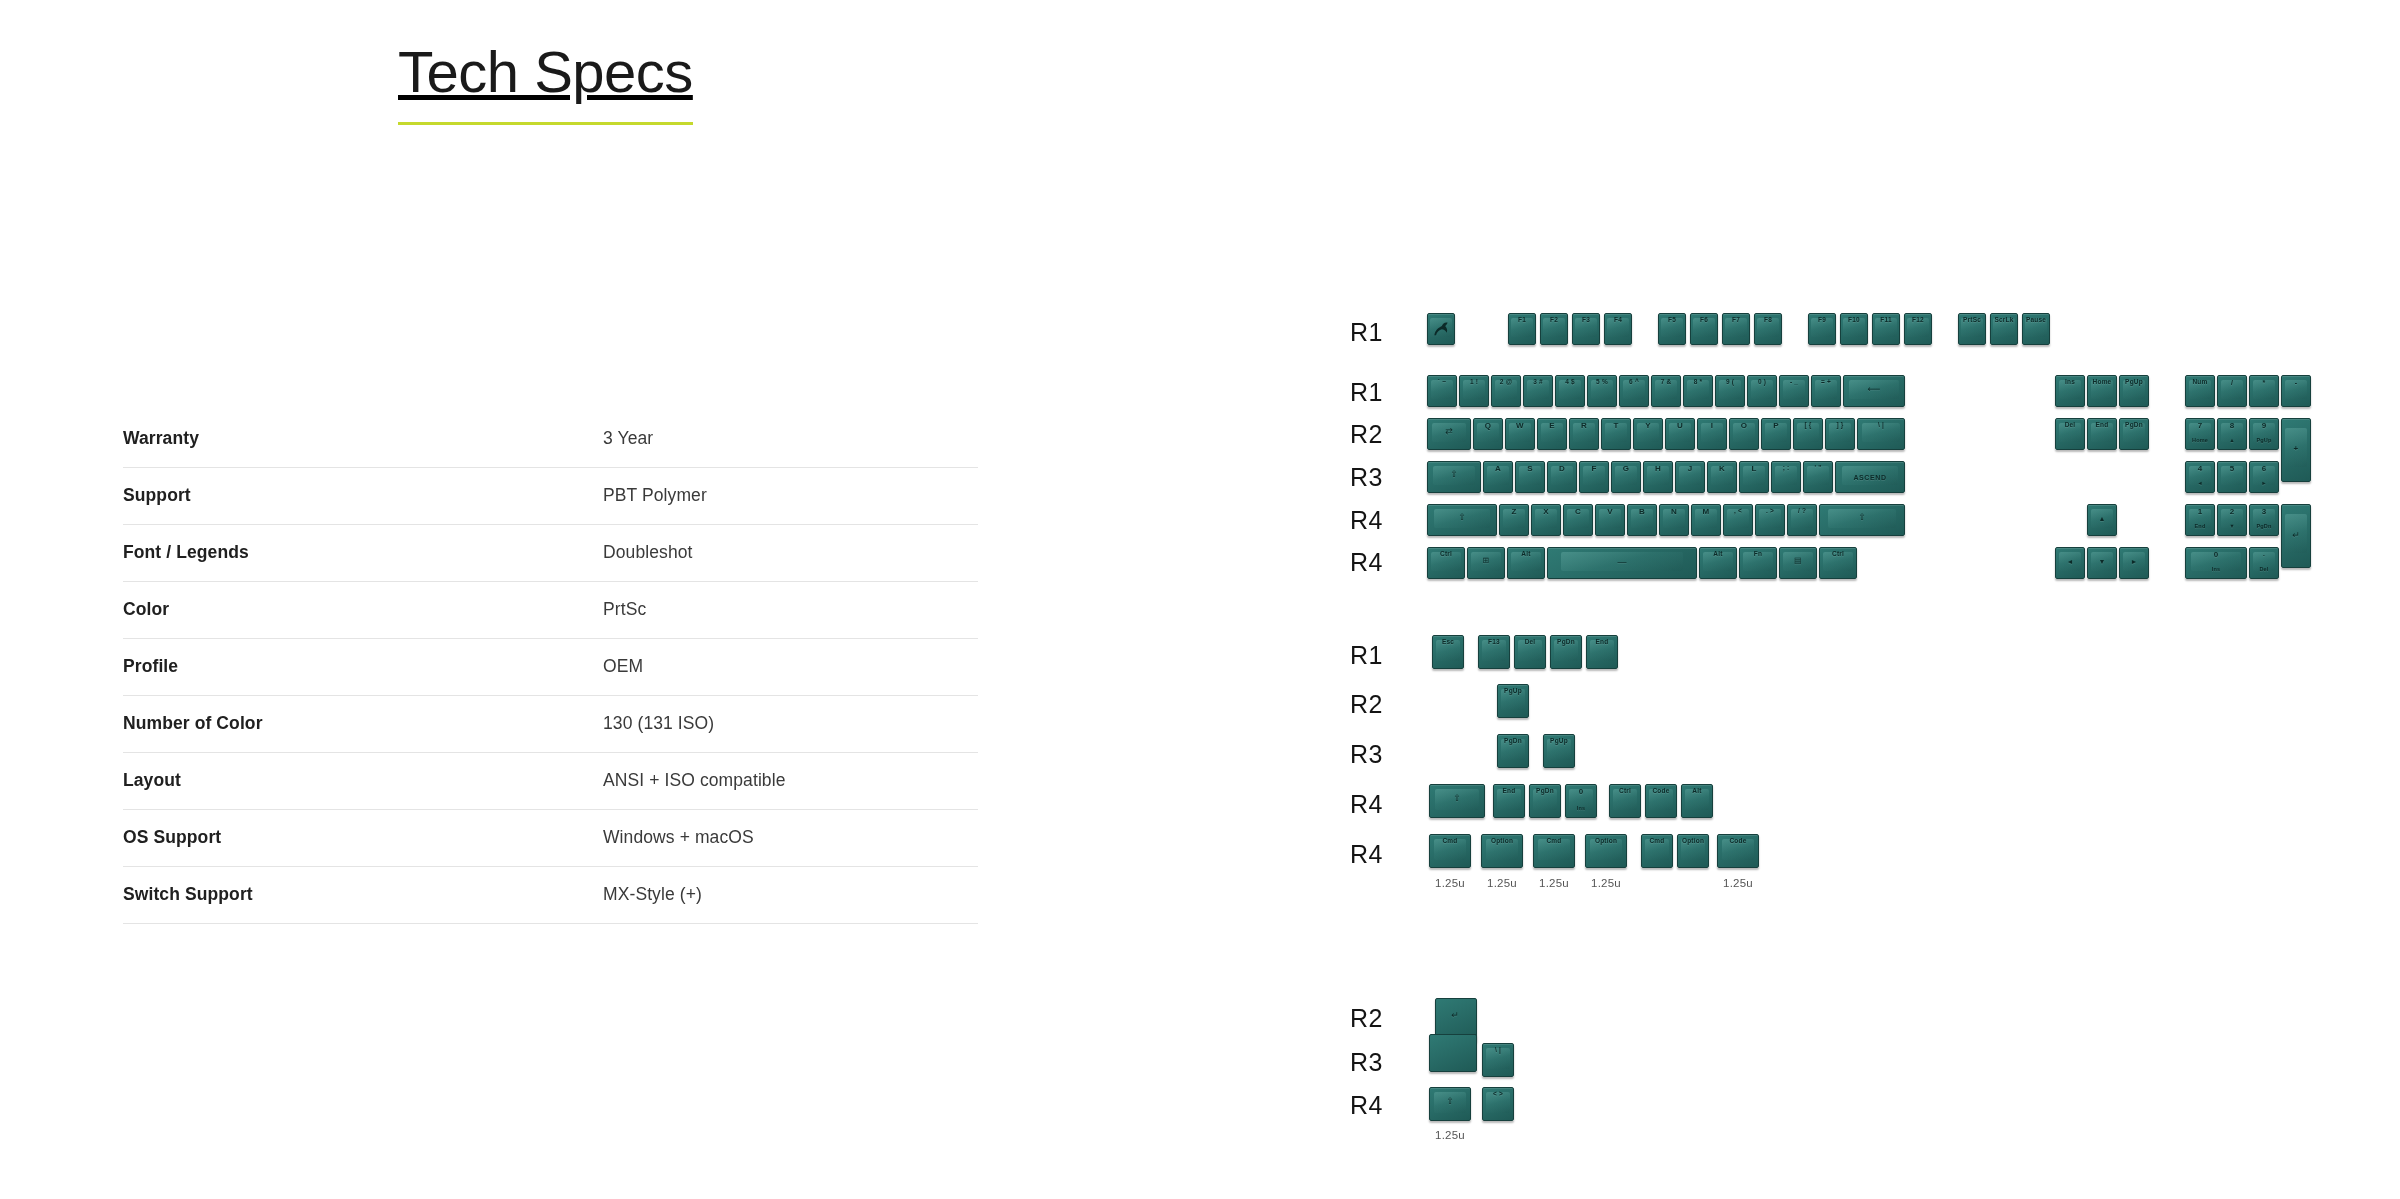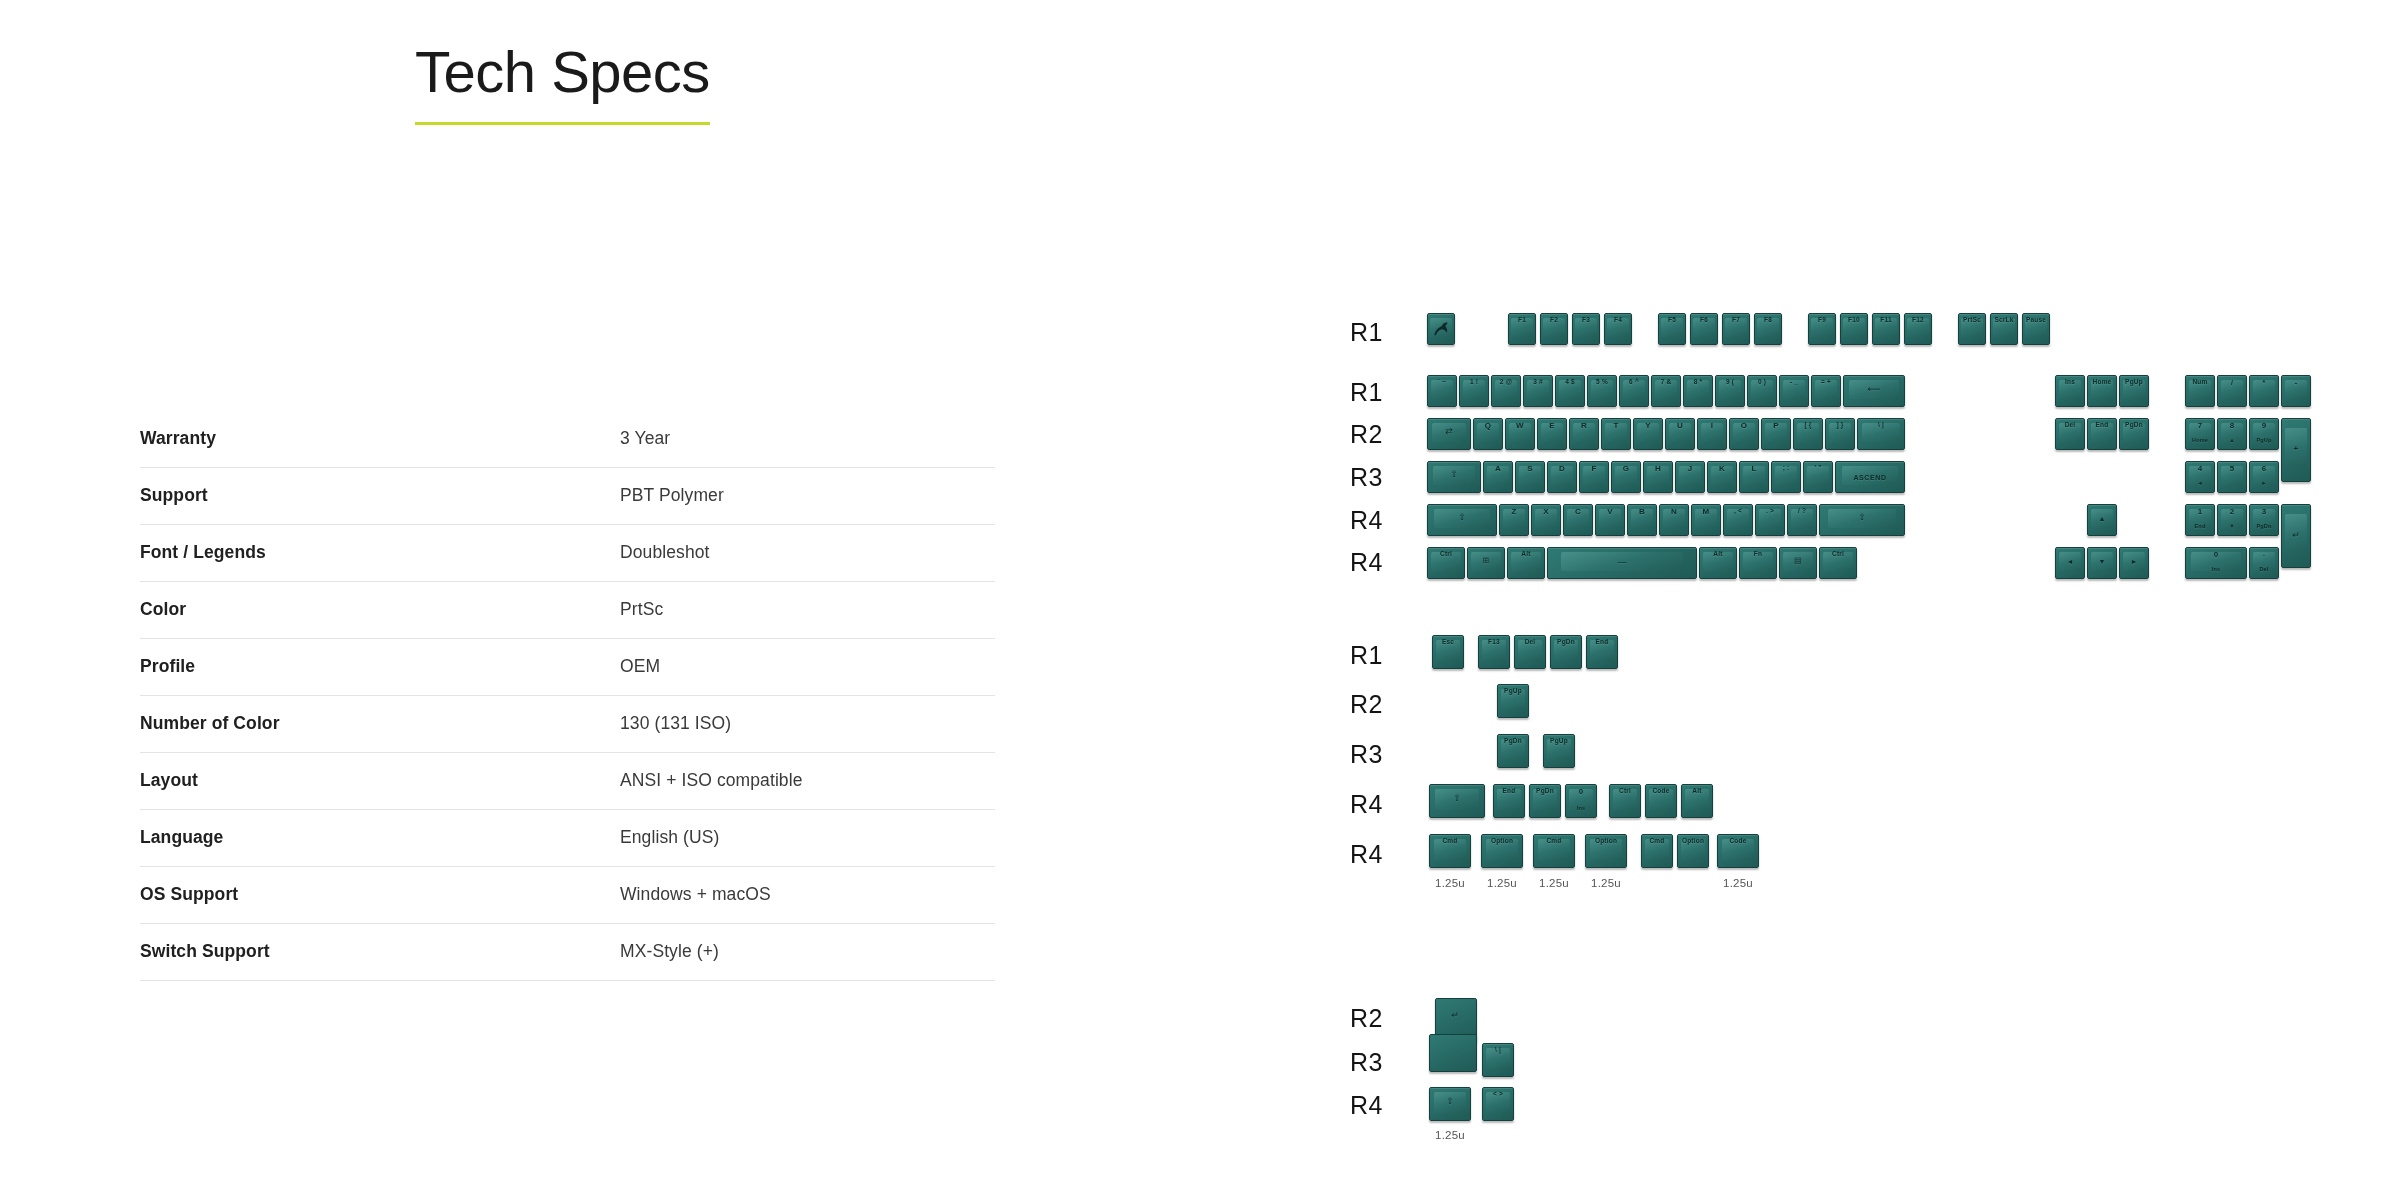--- a/index.html
+++ b/index.html
@@ -15,23 +15,24 @@
 
   .page {
     position: relative;
     width: 2400px;
     height: 1199px;
   }
 
   
   .left-col {
     position: absolute;
-    left: 140px;
+    left: 123px;
     top: 0px;
     width: 860px;
+    text-decoration: underline;
   }
 
   .page-title {
     font-size: 58px;
     font-weight: 400;
     color: #1a1a1a;
     letter-spacing: -0.5px;
     margin: 0;
     padding-top: 40px;
     padding-left: 275px;
@@ -184,24 +185,20 @@
         </tr>
         <tr>
           <td class="spec-label">Number of Color</td>
           <td class="spec-value">130 (131 ISO)</td>
         </tr>
         <tr>
           <td class="spec-label">Layout</td>
           <td class="spec-value">ANSI + ISO compatible</td>
         </tr>
         <tr>
-          <td class="spec-label">Language</td>
-          <td class="spec-value">English (US)</td>
-        </tr>
-        <tr>
           <td class="spec-label">OS Support</td>
           <td class="spec-value">Windows + macOS</td>
         </tr>
         <tr>
           <td class="spec-label">Switch Support</td>
           <td class="spec-value">MX-Style (+)</td>
         </tr>
       </tbody>
     </table>
   </div>

